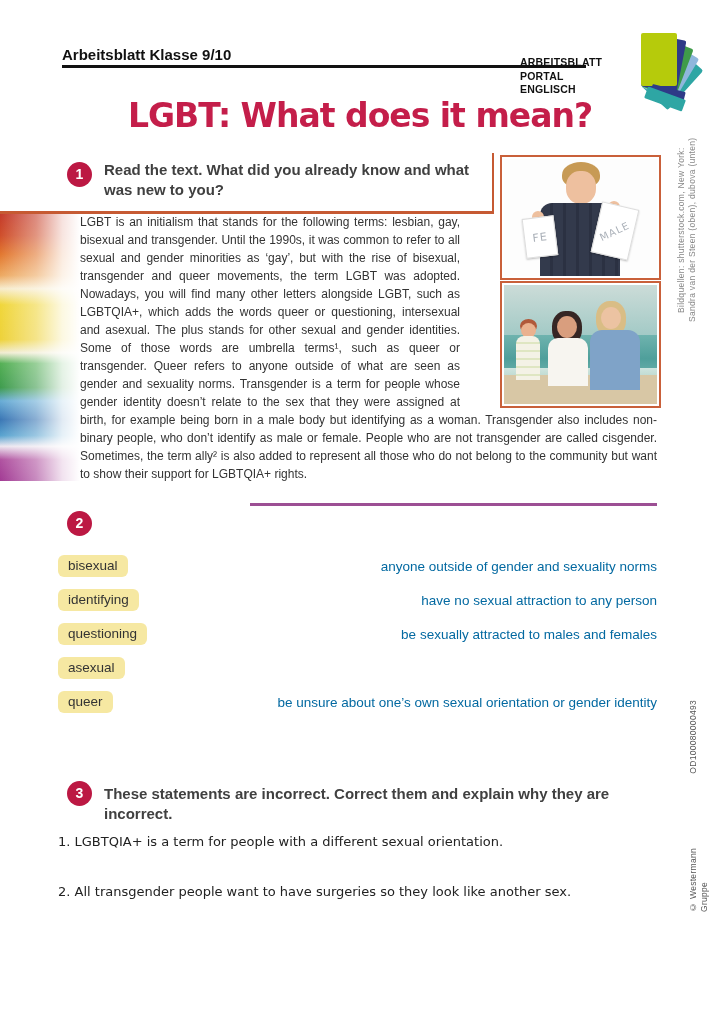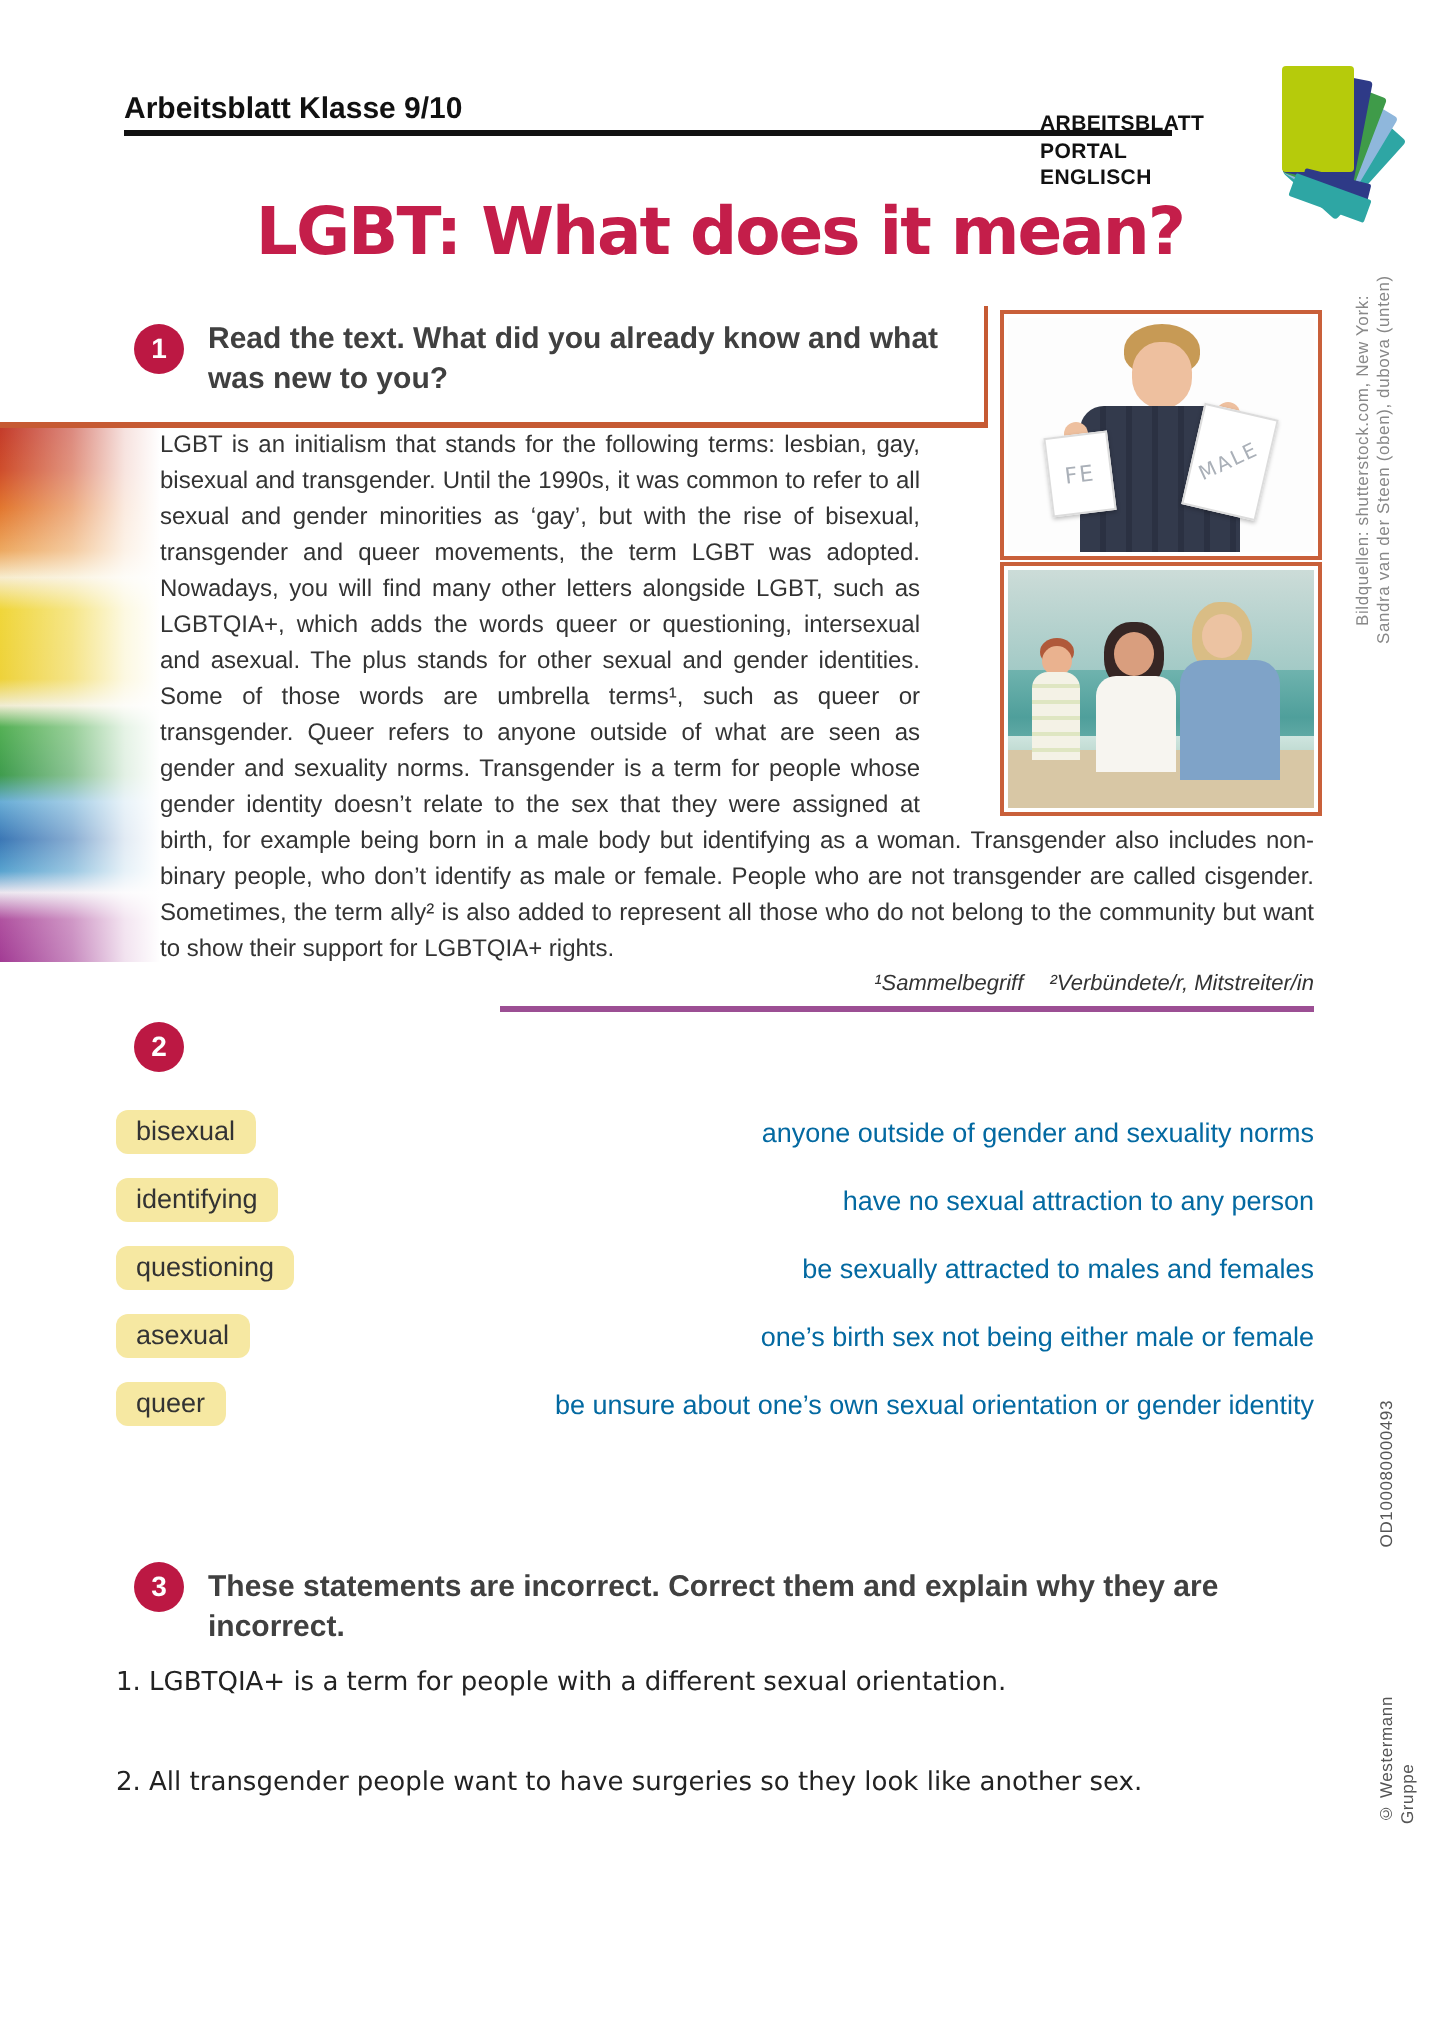--- a/index.html
+++ b/index.html
@@ -147,24 +147,20 @@
 
   <div class="rainbow">
     <div class="rainbow-fade"></div>
   </div>
 
   <div class="reading">
     <div class="photo-spacer"></div>
     <span>LGBT is an initialism that stands for the following terms: lesbian, gay, bisexual and transgender. Until the 1990s, it was common to refer to all sexual and gender minorities as ‘gay’, but with the rise of bisexual, transgender and queer movements, the term LGBT was adopted. Nowadays, you will find many other letters alongside LGBT, such as LGBTQIA+, which adds the words queer or questioning, intersexual and asexual. The plus stands for other sexual and gender identities. Some of those words are umbrella terms¹, such as queer or transgender. Queer refers to anyone outside of what are seen as gender and sexuality norms. Transgender is a term for people whose gender identity doesn’t relate to the sex that they were assigned at birth, for example being born in a male body but identifying as a woman. Transgender also includes non-binary people, who don’t identify as male or female. People who are not transgender are called cisgender. Sometimes, the term ally² is also added to represent all those who do not belong to the community but want to show their support for LGBTQIA+ rights.</span>
   </div>
 
-  <div class="footnote">
-    <span>¹Sammelbegriff</span>
-    <span>²Verbündete/r, Mitstreiter/in</span>
-  </div>
   <div class="purple-rule"></div>
 
   <div class="photo p1">
     <div class="photo-inner">
       <div class="boy-hair"></div>
       <div class="boy-face"></div>
       <div class="boy-shirt"></div>
       <div class="hand l"></div>
       <div class="hand r"></div>
       <div class="paper fe">
@@ -204,21 +200,20 @@
     <div class="match-row">
       <span class="pill">identifying</span>
       <span class="definition">have no sexual attraction to any person</span>
     </div>
     <div class="match-row">
       <span class="pill">questioning</span>
       <span class="definition">be sexually attracted to males and females</span>
     </div>
     <div class="match-row">
       <span class="pill">asexual</span>
-      <span class="definition">one’s birth sex not being either male or female</span>
     </div>
     <div class="match-row">
       <span class="pill">queer</span>
       <span class="definition">be unsure about one’s own sexual orientation or gender identity</span>
     </div>
   </div>
 
   <div class="task-num" style="left:67px;top:781px;">3</div>
   <div class="task-heading" style="left:104px;top:784px;width:560px;">These statements are incorrect. Correct them and explain why they are incorrect.</div>
 

